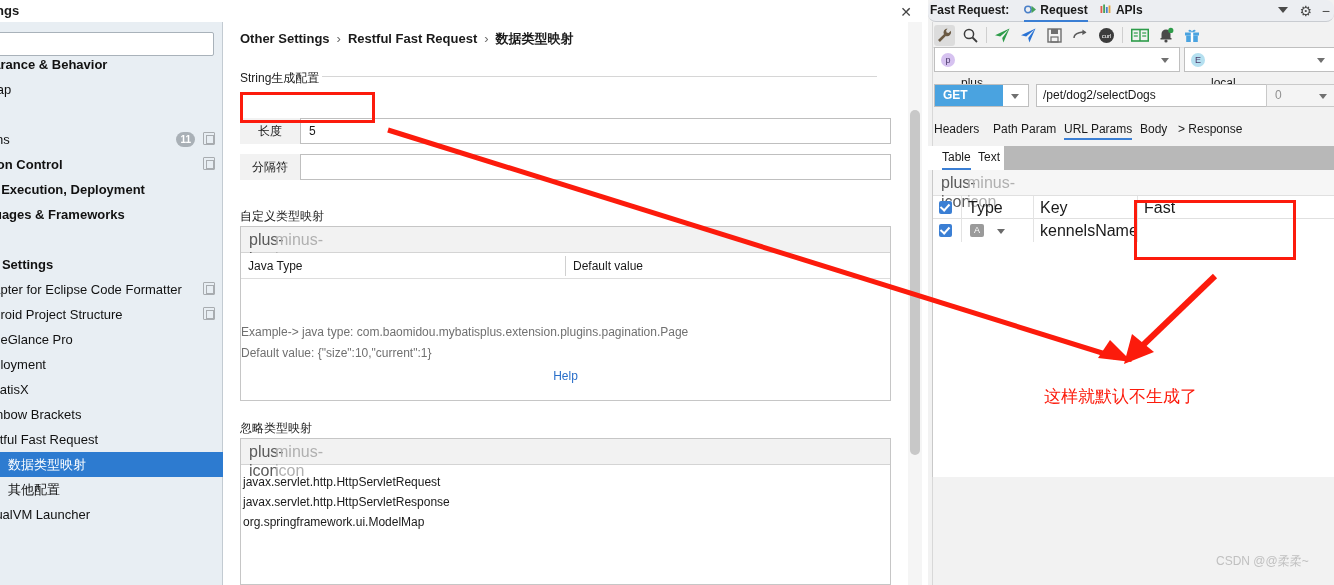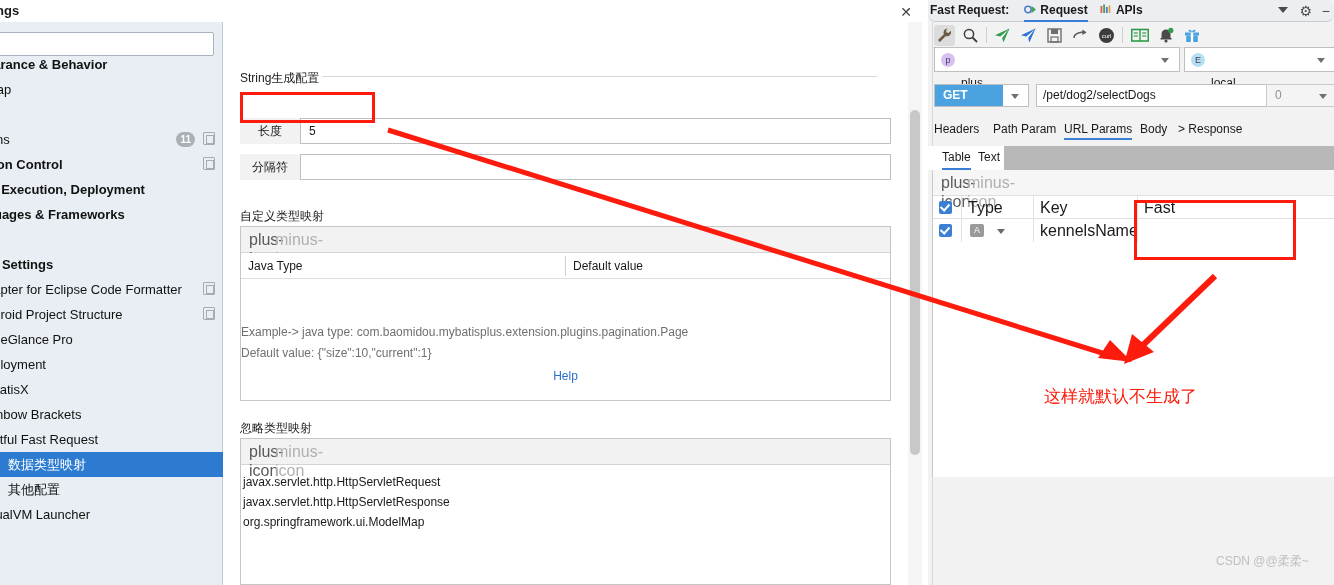--- a/index.html
+++ b/index.html
@@ -376,20 +376,23 @@
             <span class="lbl">其他配置</span>
           </div>
           <div class="sb-item" style="top: 480px;">
             <span class="lbl">isualVM Launcher</span>
           </div>
         </div>
     </div>
 
     <div id="settings-main">
 
+      <div id="breadcrumb">
+        <span>Other Settings</span><span class="sep">›</span><span>Restful Fast Request</span><span class="sep">›</span><span>数据类型映射</span>
+      </div>
 
       <div class="group-title" style="left:16px; top:48px;">String生成配置</div>
       <div class="group-rule" style="left:98px; top:54px; width:555px;"></div>
 
 
       <div class="frow" style="left:16px; top:96px; width:651px;">
         <div class="flabel">长度</div>
         <div class="fctl" style="width:591px;">
           <span>5</span>
         </div>

